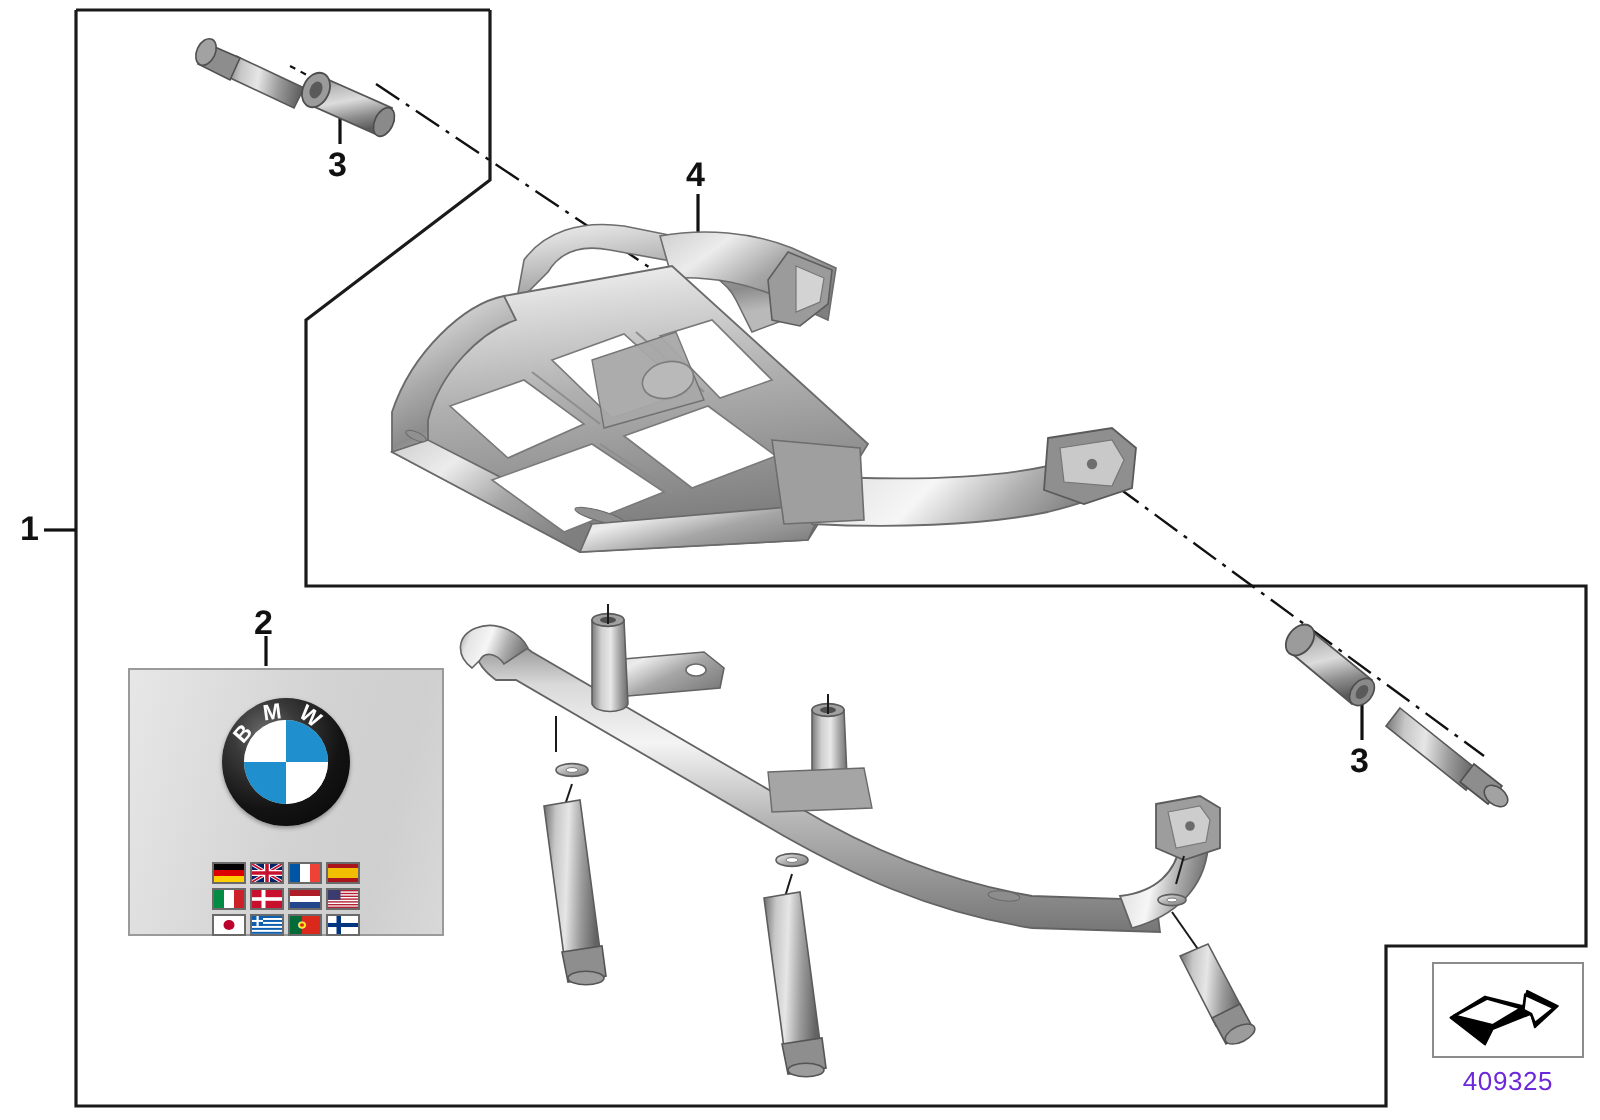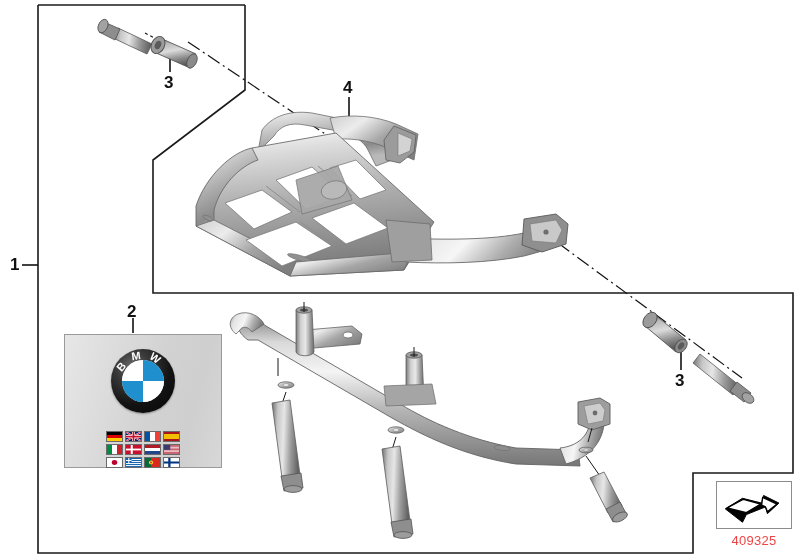--- a/index.html
+++ b/index.html
@@ -35,21 +35,21 @@
     user-select: none;
   }
   .partnum {
     position: absolute;
     left: 713px;
     top: 533px;
     width: 82px;
     text-align: center;
     font-family: "Liberation Sans", sans-serif;
     font-size: 13px;
-    color: #ef4444;
+    color: #6d28d9;
     letter-spacing: 0.3px;
   }
   
   #booklet {
     position: absolute;
     left: 64px;
     top: 334px;
     width: 158px;
     height: 134px;
     border: 1px solid #9a9a9a;

